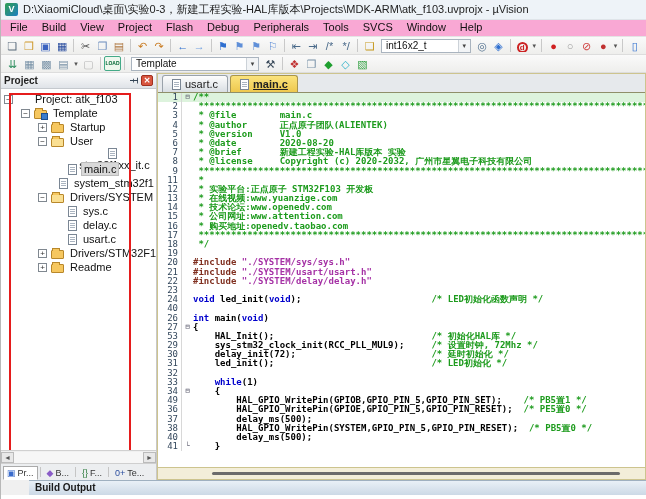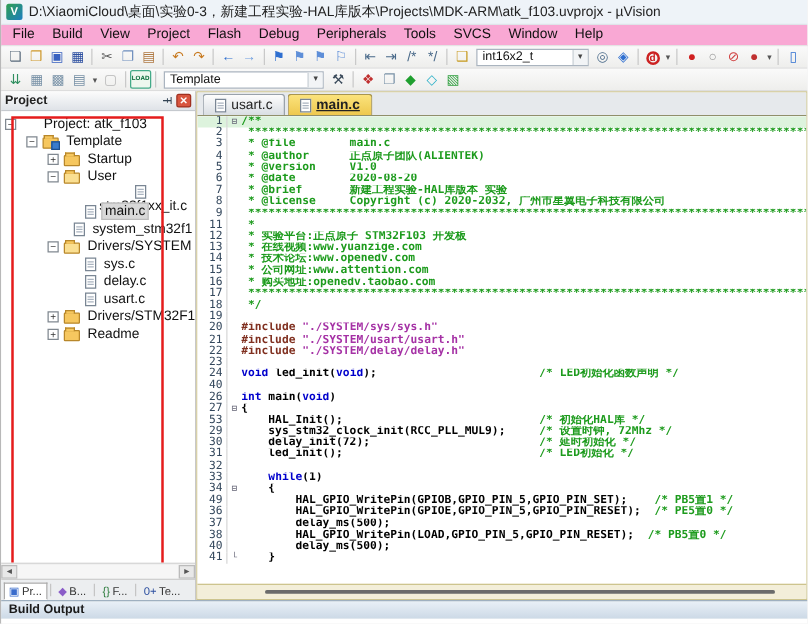--- a/index.html
+++ b/index.html
@@ -73,21 +73,21 @@
   .crow.cur { background:#ddf3dd; }
   .lnum { width:24px; flex:0 0 auto; text-align:right; padding-right:3px; color:#33475c; font-weight:normal; border-right:1px solid #d8d8d8; align-self:stretch; line-height:9.2px; }
   .fold { width:11px; flex:0 0 auto; text-align:center; color:#667; font-size:7px; line-height:9px; cursor:default; }
   .ltxt { flex:1; overflow:hidden; line-height:9.2px; }
   .ltxt .c { color:#1d9b1d; } .ltxt .k { color:#0000cc; } .ltxt .p { color:#803020; } .ltxt .s { color:#a531a5; } .ltxt .t { color:#000; }
   .ehscroll { height:12px; background:#f3eed9; border-top:1px solid #cdc48e; display:flex; align-items:center; padding:0 6px; flex:0 0 auto; }
   .ethumb { height:3px; background:#6b6b6b; width:86%; margin-left:10%; border-radius:2px; }
 
   
   .build-output { flex:0 0 auto; }
-  .bo-header { height:15px; background:linear-gradient(#e9f0f7,#ccd9e6); border-top:1px solid #9fb0c0; font-size:10px; font-weight:bold; color:#1a1a1a; padding:1px 6px; }
+  .bo-header { height:15px; background:linear-gradient(#e9f0f7,#ccd9e6); border-top:1px solid #9fb0c0; font-size:10px; font-weight:bold; color:#1a1a1a; padding:1px 6px;margin-left:28px; }
   .bo-body { height:4px; background:#fff; }
 </style>
 </head>
 <body>
 
 <div class="window">
 
   <div class="titlebar">
     <span class="applogo">V</span>
     <span class="title-text">D:\XiaomiCloud\桌面\实验0-3，新建工程实验-HAL库版本\Projects\MDK-ARM\atk_f103.uvprojx - µVision</span>
@@ -320,21 +320,21 @@
           <div class="crow"><span class="lnum">53</span><span class="fold"></span><span class="ltxt"><span class="t">    HAL_Init();                             </span><span class="c">/* 初始化HAL库 */</span></span></div>
           <div class="crow"><span class="lnum">29</span><span class="fold"></span><span class="ltxt"><span class="t">    sys_stm32_clock_init(RCC_PLL_MUL9);     </span><span class="c">/* 设置时钟, 72Mhz */</span></span></div>
           <div class="crow"><span class="lnum">30</span><span class="fold"></span><span class="ltxt"><span class="t">    delay_init(72);                         </span><span class="c">/* 延时初始化 */</span></span></div>
           <div class="crow"><span class="lnum">31</span><span class="fold"></span><span class="ltxt"><span class="t">    led_init();                             </span><span class="c">/* LED初始化 */</span></span></div>
           <div class="crow"><span class="lnum">32</span><span class="fold"></span><span class="ltxt"></span></div>
           <div class="crow"><span class="lnum">33</span><span class="fold"></span><span class="ltxt"><span class="t">    </span><span class="k">while</span><span class="t">(1)</span></span></div>
           <div class="crow"><span class="lnum">34</span><span class="fold">⊟</span><span class="ltxt"><span class="t">    {</span></span></div>
           <div class="crow"><span class="lnum">49</span><span class="fold"></span><span class="ltxt"><span class="t">        HAL_GPIO_WritePin(GPIOB,GPIO_PIN_5,GPIO_PIN_SET);    </span><span class="c">/* PB5置1 */</span></span></div>
           <div class="crow"><span class="lnum">36</span><span class="fold"></span><span class="ltxt"><span class="t">        HAL_GPIO_WritePin(GPIOE,GPIO_PIN_5,GPIO_PIN_RESET);  </span><span class="c">/* PE5置0 */</span></span></div>
           <div class="crow"><span class="lnum">37</span><span class="fold"></span><span class="ltxt"><span class="t">        delay_ms(500);</span></span></div>
-          <div class="crow"><span class="lnum">38</span><span class="fold"></span><span class="ltxt"><span class="t">        HAL_GPIO_WritePin(LOAD,GPIO_PIN_5,GPIO_PIN_RESET);  </span><span class="c">/* PB5置0 */</span></span></div>
+          <div class="crow"><span class="lnum">38</span><span class="fold"></span><span class="ltxt"><span class="t">        HAL_GPIO_WritePin(SYSTEM,GPIO_PIN_5,GPIO_PIN_RESET);  </span><span class="c">/* PB5置0 */</span></span></div>
           <div class="crow"><span class="lnum">40</span><span class="fold"></span><span class="ltxt"><span class="t">        delay_ms(500);</span></span></div>
           <div class="crow"><span class="lnum">41</span><span class="fold">└</span><span class="ltxt"><span class="t">    }</span></span></div>
         </div>
       <div class="ehscroll">
         <div class="ethumb"></div>
       </div>
     </div>
 
   </div>
 

